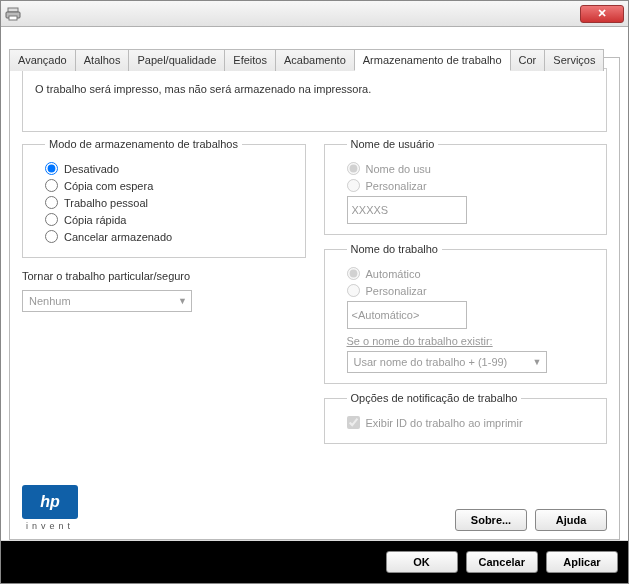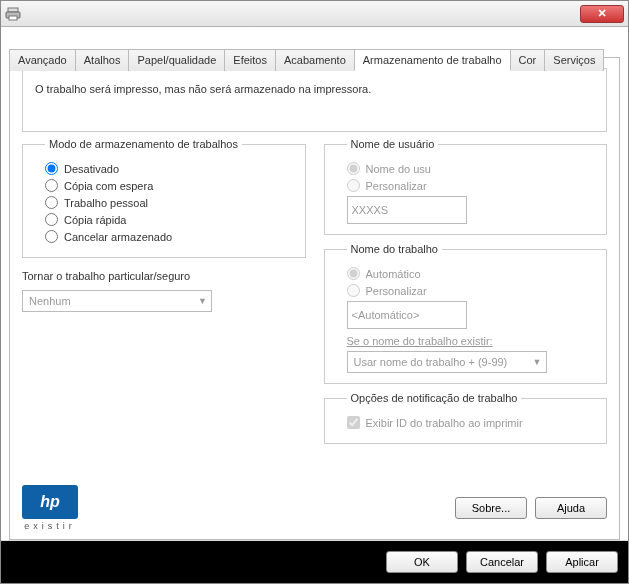--- a/index.html
+++ b/index.html
@@ -17,32 +17,32 @@
   .info-box { border: 1px solid #ccc; padding: 14px 12px 36px 12px; color:#333; }
   .columns { display:flex; gap:18px; flex:1; }
   .col { flex:1; display:flex; flex-direction:column; gap:8px; }
   fieldset { border: 1px solid #ccc; padding: 8px 10px 10px 22px; margin:0; }
   legend { padding: 0 4px; color:#333; }
   .radio-row, .check-row { display:flex; align-items:flex-end; gap:6px; margin: 4px 0; color:#333; }
   .radio-row.disabled, .check-row.disabled, .disabled-label { color:#9a9a9a; }
   input[type=radio], input[type=checkbox] { margin:0; }
   input[type=text] { width: 120px; height: 28px; border:1px solid #bbb; padding:0 4px; color:#888; }
   input[type=text]:disabled { background:#fff; color:#9a9a9a; }
-  .select { width: 190px; height: 22px; border:1px solid #bbb; background:#fff; display:flex; align-items:center; justify-content:space-between; padding:0 4px 0 6px; color:#9a9a9a; }
+  .select { width: 170px; height: 22px; border:1px solid #bbb; background:#fff; display:flex; align-items:center; justify-content:space-between; padding:0 4px 0 6px; color:#9a9a9a; }
   .select.large { width: 200px; }
   .chev { font-size:9px; color:#999; }
   .sub-label { color:#9a9a9a; margin:6px 0 4px 0;text-decoration:underline; }
   .group-title { color:#333; margin-bottom:8px; }
-  .logo-row { display:flex; align-items:center; justify-content:space-between; padding-top:6px;}
+  .logo-row { display:flex; align-items:flex-end; justify-content:space-between; padding-top:6px;}
   .hp-logo { display:flex; flex-direction:column; align-items:center; }
   .hp-box { width:56px; height:34px; background:#1060a8; border-radius:3px; display:flex; align-items:center; justify-content:center; }
   .hp-text { color:#fff; font-style:italic; font-weight:bold; font-size:16px; }
   .invent { font-size:9px; letter-spacing:4px; color:#555; margin-top:2px; text-align:center;}
   .btn-row { display:flex; gap:8px; }
-  .btn { min-width:72px; height:22px; border:1px solid #888; background:linear-gradient(#fdfdfd,#e6e6e6); border-radius:3px; cursor:pointer; display:flex; align-items:center; justify-content:center; padding:0 12px;}
+  .btn { min-width:72px; height:22px; border:1px solid #888; background:linear-gradient(#fdfdfd,#e6e6e6); border-radius:3px; cursor:pointer; display:flex; align-items:center; justify-content:center; padding:0 12px;font-weight:bold;}
   .footer { display:flex; justify-content:flex-end; gap:8px; padding:10px 10px; border-top:1px solid #ddd; background:#000000;}
   .secure-group { margin-top:4px; }
 </style>
 </head>
 <body>
 
 <div class="window">
   <div class="titlebar">
     <div class="titlebar-left">
       <span class="printer-icon">
@@ -131,41 +131,41 @@
               <input type="radio" name="jn" checked="" disabled="" style="">
               <span>Automático</span>
             </label>
             <label class="radio-row disabled">
               <input type="radio" name="jn" disabled="" style="">
               <span>Personalizar</span>
             </label>
             <input type="text" disabled="" value="&lt;Automático&gt;" style="">
             <div class="sub-label">Se o nome do trabalho existir:</div>
             <div class="select large">
-              <span>Usar nome do trabalho + (9-99)</span>
+              <span>Usar nome do trabalho + (1-99)</span>
               <span class="chev">▼</span>
             </div>
           </fieldset>
 
           <fieldset>
             <legend>Opções de notificação de trabalho</legend>
             <label class="check-row disabled">
               <input type="checkbox" checked="" disabled="" style="">
               <span>Exibir ID do trabalho ao imprimir</span>
             </label>
           </fieldset>
         </div>
       </div>
 
       <div class="logo-row">
         <div class="hp-logo">
           <div class="hp-box">
               <span class="hp-text">hp</span>
             </div>
-          <div class="invent">existir</div>
+          <div class="invent">invent</div>
         </div>
         <div class="btn-row">
           <div class="btn">
               <span>Sobre...</span>
             </div>
           <div class="btn">
               <span>Ajuda</span>
             </div>
         </div>
       </div>

